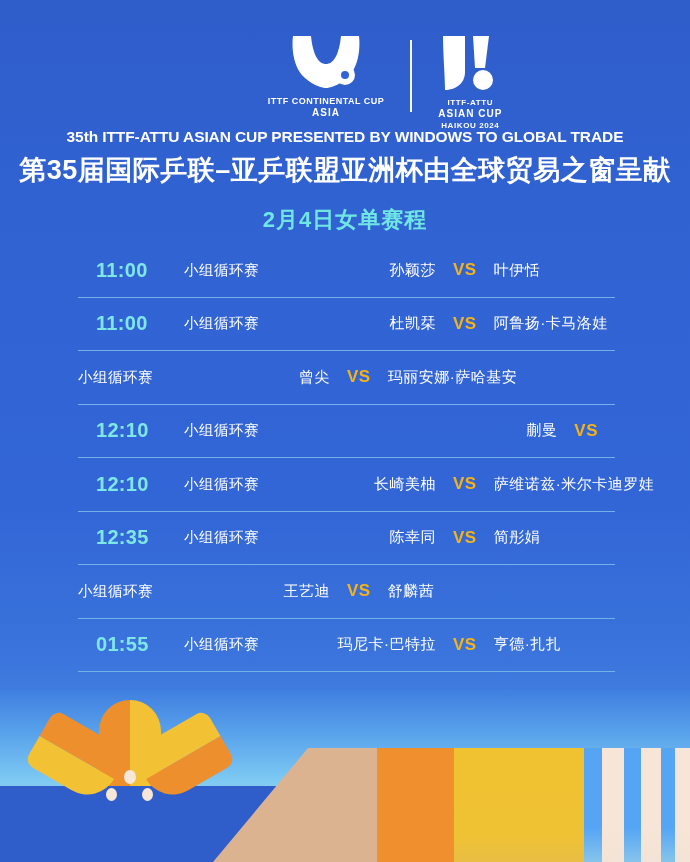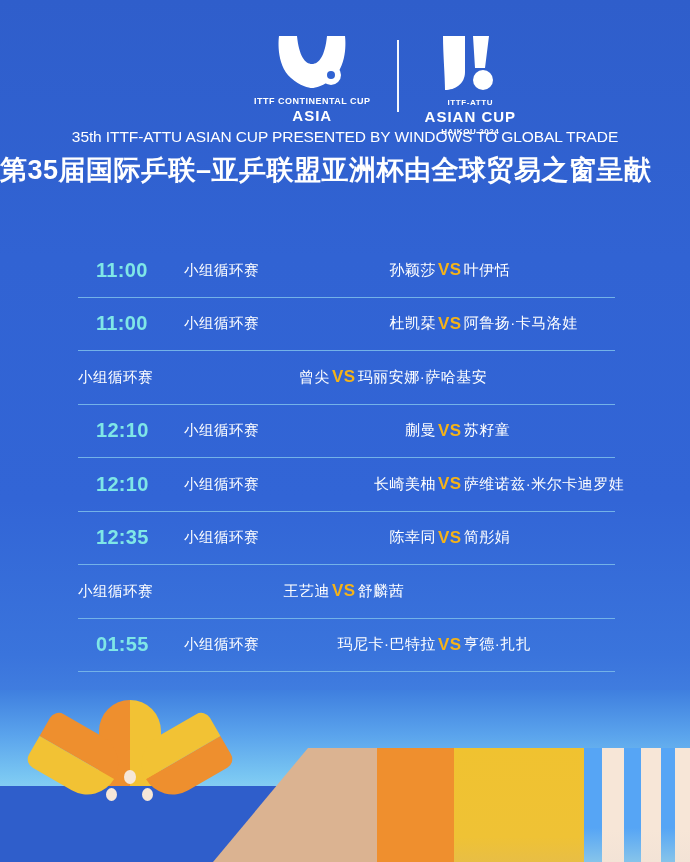--- a/index.html
+++ b/index.html
@@ -155,41 +155,42 @@
     margin: 6px 26px 0 26px;
     opacity: .95;
   }
   .logo-caption {
     color: #ffffff;
     text-align: center;
     letter-spacing: .5px;
     line-height: 1.25;
   }
   .cap-main { font-size: 9px; font-weight: bold; }
-  .cap-big  { font-size: 15px; font-weight: bold; letter-spacing: 1px; }
+  .cap-big  { font-size: 10px; font-weight: bold; letter-spacing: 1px; }
   .cap-small{ font-size: 8px; font-weight: bold; letter-spacing: .6px; }
 
   
   #title-en {
     position: absolute;
     top: 128px;
     left: 0;
     width: 690px;
     text-align: center;
     color: #ffffff;
     font-size: 15.5px;
-    font-weight: normal;
+    font-weight: bold;
     letter-spacing: -0.1px;
     white-space: nowrap;
   }
   #title-cn {
     position: absolute;
     top: 152px;
     left: 0;
     width: 690px;
+    text-align: center;
     color: #ffffff;
     font-size: 27px;
     font-weight: bold;
     letter-spacing: 0.5px;
     white-space: nowrap;
   }
   #subtitle {
     position: absolute;
     top: 205px;
     left: 0;
@@ -248,21 +249,21 @@
     width: 134px;
     flex: 0 0 134px;
     white-space: nowrap;
     overflow: visible;
   }
   .vs {
     color: #f5b318;
     font-size: 17px;
     font-weight: bold;
     letter-spacing: .5px;
-    margin: 0 2px;
+    margin: 0 17px;
     flex: 0 0 auto;
   }
   .player-b {
     color: #ffffff;
     font-size: 15px;
     letter-spacing: .5px;
     text-align: left;
     flex: 1 1 auto;
     white-space: nowrap;
   }
@@ -333,20 +334,21 @@
       <div class="logo-caption" style="margin-top:2px;">
         <div class="cap-small">ITTF-ATTU</div>
         <div class="cap-big">ASIAN CUP</div>
         <div class="cap-small">HAIKOU 2024</div>
       </div>
     </div>
   </div>
 
   <div id="title-en">35th ITTF-ATTU ASIAN CUP PRESENTED BY WINDOWS TO GLOBAL TRADE</div>
   <div id="title-cn">第35届国际乒联–亚乒联盟亚洲杯由全球贸易之窗呈献</div>
+  <div id="subtitle">2月4日女单赛程</div>
 
   <div id="schedule">
 
     <div class="match-row">
       <div class="col-time">11:00</div>
       <div class="col-stage">小组循环赛</div>
       <div class="col-match">
         <span class="player-a">孙颖莎</span>
         <span class="vs">VS</span>
         <span class="player-b">叶伊恬</span>
@@ -371,21 +373,20 @@
         <span class="player-b">玛丽安娜·萨哈基安</span>
       </div>
     </div>
 
     <div class="match-row">
       <div class="col-time">12:10</div>
       <div class="col-stage">小组循环赛</div>
       <div class="col-match">
         <span class="player-a">蒯曼</span>
         <span class="vs">VS</span>
-        <span class="player-b">苏籽童</span>
       </div>
     </div>
 
     <div class="match-row">
       <div class="col-time">12:10</div>
       <div class="col-stage">小组循环赛</div>
       <div class="col-match">
         <span class="player-a">长崎美柚</span>
         <span class="vs">VS</span>
         <span class="player-b">萨维诺兹·米尔卡迪罗娃</span>

